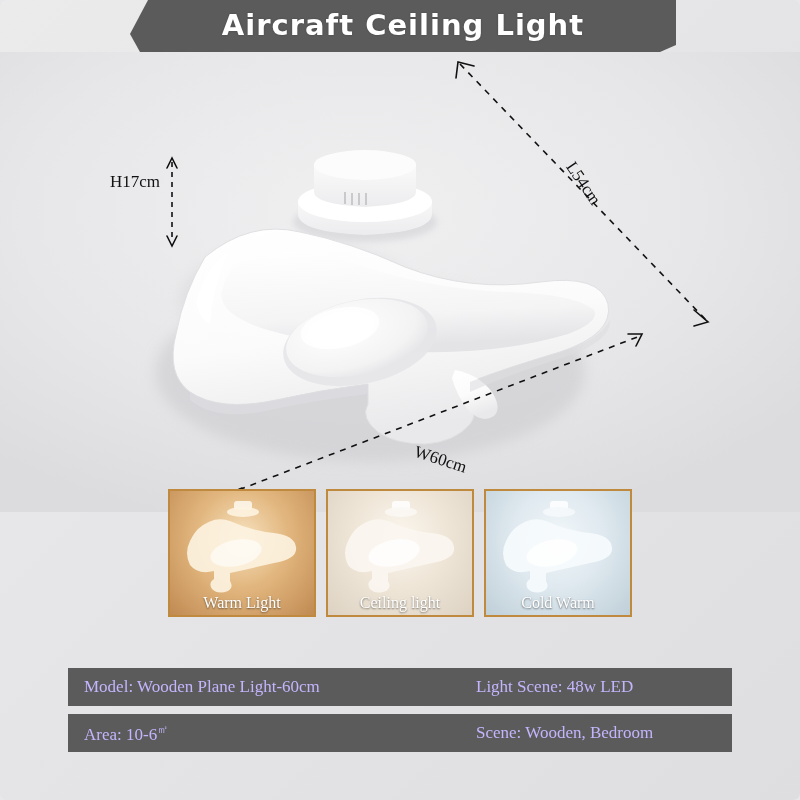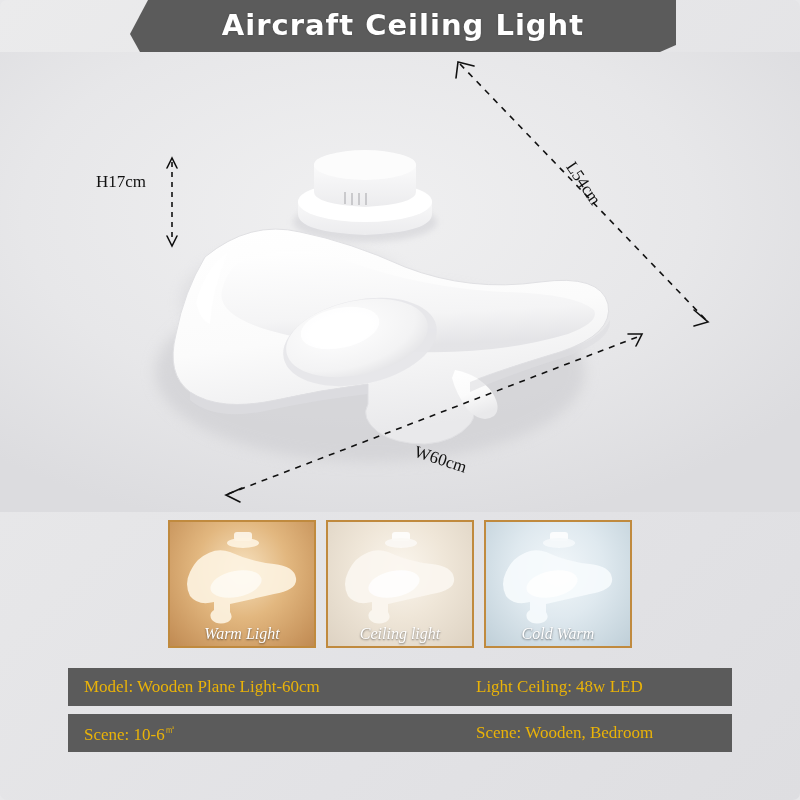--- a/index.html
+++ b/index.html
@@ -60,46 +60,45 @@
 
   
   .dim-label {
     position: absolute;
     font-family: "Liberation Serif", serif;
     color: #111;
     font-size: 17px;
     white-space: nowrap;
   }
   #dim-h {
-    left: 96px;
+    left: 110px;
     top: 172px;
   }
   #dim-l {
     left: 578px;
     top: 158px;
     transform: rotate(56deg);
     transform-origin: left top;
   }
   #dim-w {
     left: 418px;
     top: 442px;
     transform: rotate(18deg);
     transform-origin: left top;
   }
 
   
   .swatches {
     position: absolute;
     left: 168px;
-    top: 520px;
+    top: 489px;
     width: 464px;
     height: 128px;
     display: flex;
     gap: 10px;
-    font-style: italic;
   }
   .swatch {
     position: relative;
     width: 150px;
     height: 128px;
     border: 2px solid #c08a3e;
     box-sizing: border-box;
     overflow: hidden;
   }
   .swatch .caption {
@@ -121,21 +120,21 @@
   .spec-table {
     position: absolute;
     left: 68px;
     top: 668px;
     width: 664px;
   }
   .spec-row {
     display: flex;
     height: 38px;
     background: #5b5b5b;
-    color: #eab308;
+    color: #c4b5fd;
     margin-bottom: 8px;
     align-items: center;
   }
   .spec-row .cell {
     font-family: "Liberation Serif", serif;
     font-size: 17px;
     white-space: nowrap;
   }
   .spec-row .cell.left  { padding-left: 16px; width: 392px; }
   .spec-row .cell.right { padding-left: 0px; }
@@ -303,25 +302,25 @@
         </g>
       </svg>
       <div class="caption">Cold Warm</div>
     </div>
   </div>
 
   <div class="spec-table">
 
     <div class="spec-row">
       <div class="cell left">Model: Wooden Plane Light-60cm</div>
-      <div class="cell right">Light Ceiling: 48w LED</div>
+      <div class="cell right">Light Scene: 48w LED</div>
     </div>
 
     <div class="spec-row">
       <div class="cell left">
-        <span>Scene:</span>
+        <span>Area:</span>
         <span class="big">10-6</span><span class="sup">㎡</span>
       </div>
       <div class="cell right">Scene: Wooden, Bedroom</div>
     </div>
   </div>
 
 </div>
 
 </body></html>

